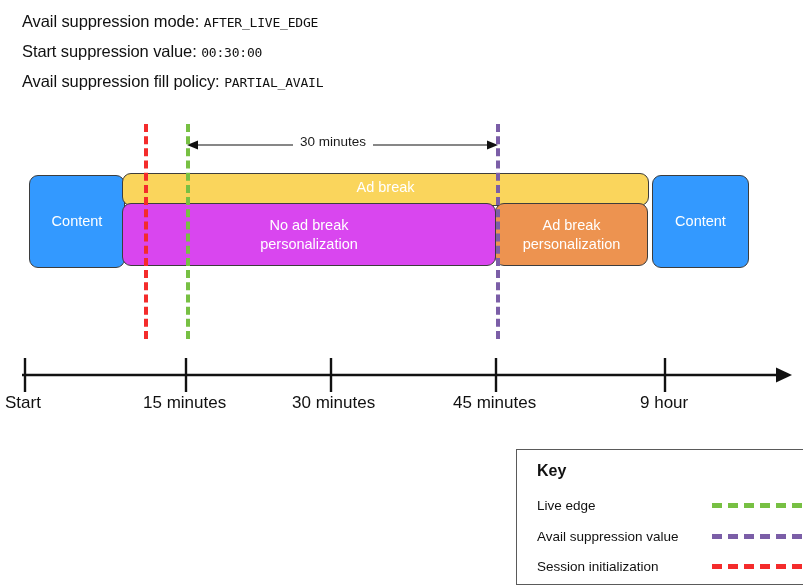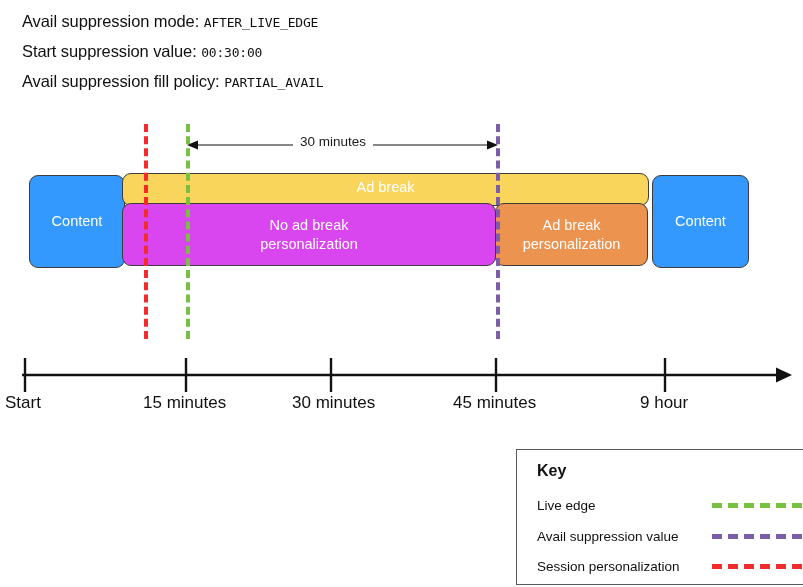--- a/index.html
+++ b/index.html
@@ -278,18 +278,18 @@
       <span class="key-label">Live edge</span>
       <span class="key-swatch" style="border-top-color: rgb(119, 192, 67);"></span>
     </div>
 
     <div class="key-row key-row-1">
       <span class="key-label">Avail suppression value</span>
       <span class="key-swatch" style="border-top-color: rgb(123, 94, 167);"></span>
     </div>
 
     <div class="key-row key-row-2">
-      <span class="key-label">Session personalization</span>
+      <span class="key-label">Session initialization</span>
       <span class="key-swatch" style="border-top-color: rgb(244, 43, 43);"></span>
     </div>
   </div>
 
 </div>
 
 </body></html>

